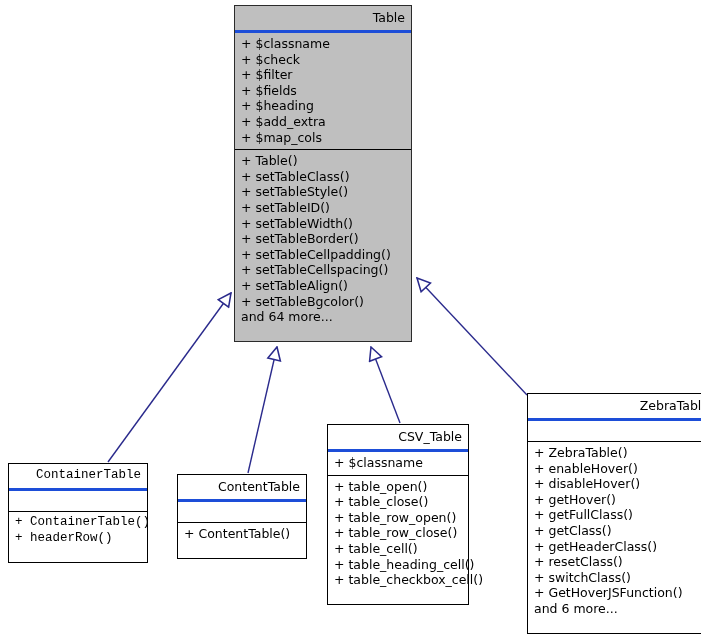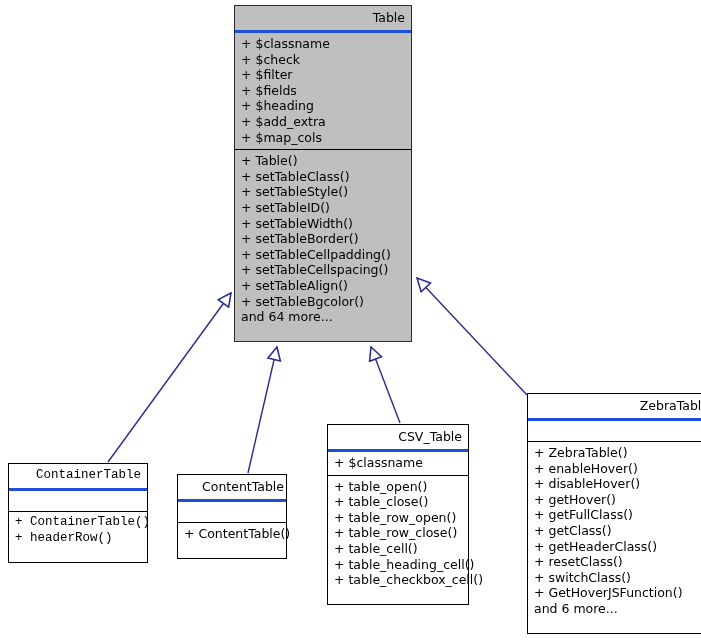--- a/index.html
+++ b/index.html
@@ -60,21 +60,21 @@
     color: #000000;
     white-space: nowrap;
   }
   .member.more {
     padding-left: 0;
   }
 
   
   #class-table      { left: 234px; top: 5px;   width: 178px; }
   #class-containertable { left: 8px;   top: 463px; width: 140px; font-family: Liberation Mono, monospace; }
-  #class-contenttable   { left: 177px; top: 474px; width: 110px; }
+  #class-contenttable   { left: 177px; top: 474px; width: 130px; }
   #class-csvtable       { left: 327px; top: 424px; width: 142px; }
   #class-zebratable     { left: 527px; top: 393px; width: 189px; }
 </style>
 </head>
 <body>
 
 <div id="diagram-root">
 
   <svg id="edge-layer" viewBox="0 0 701 640" width="701" height="640">
     <defs>

